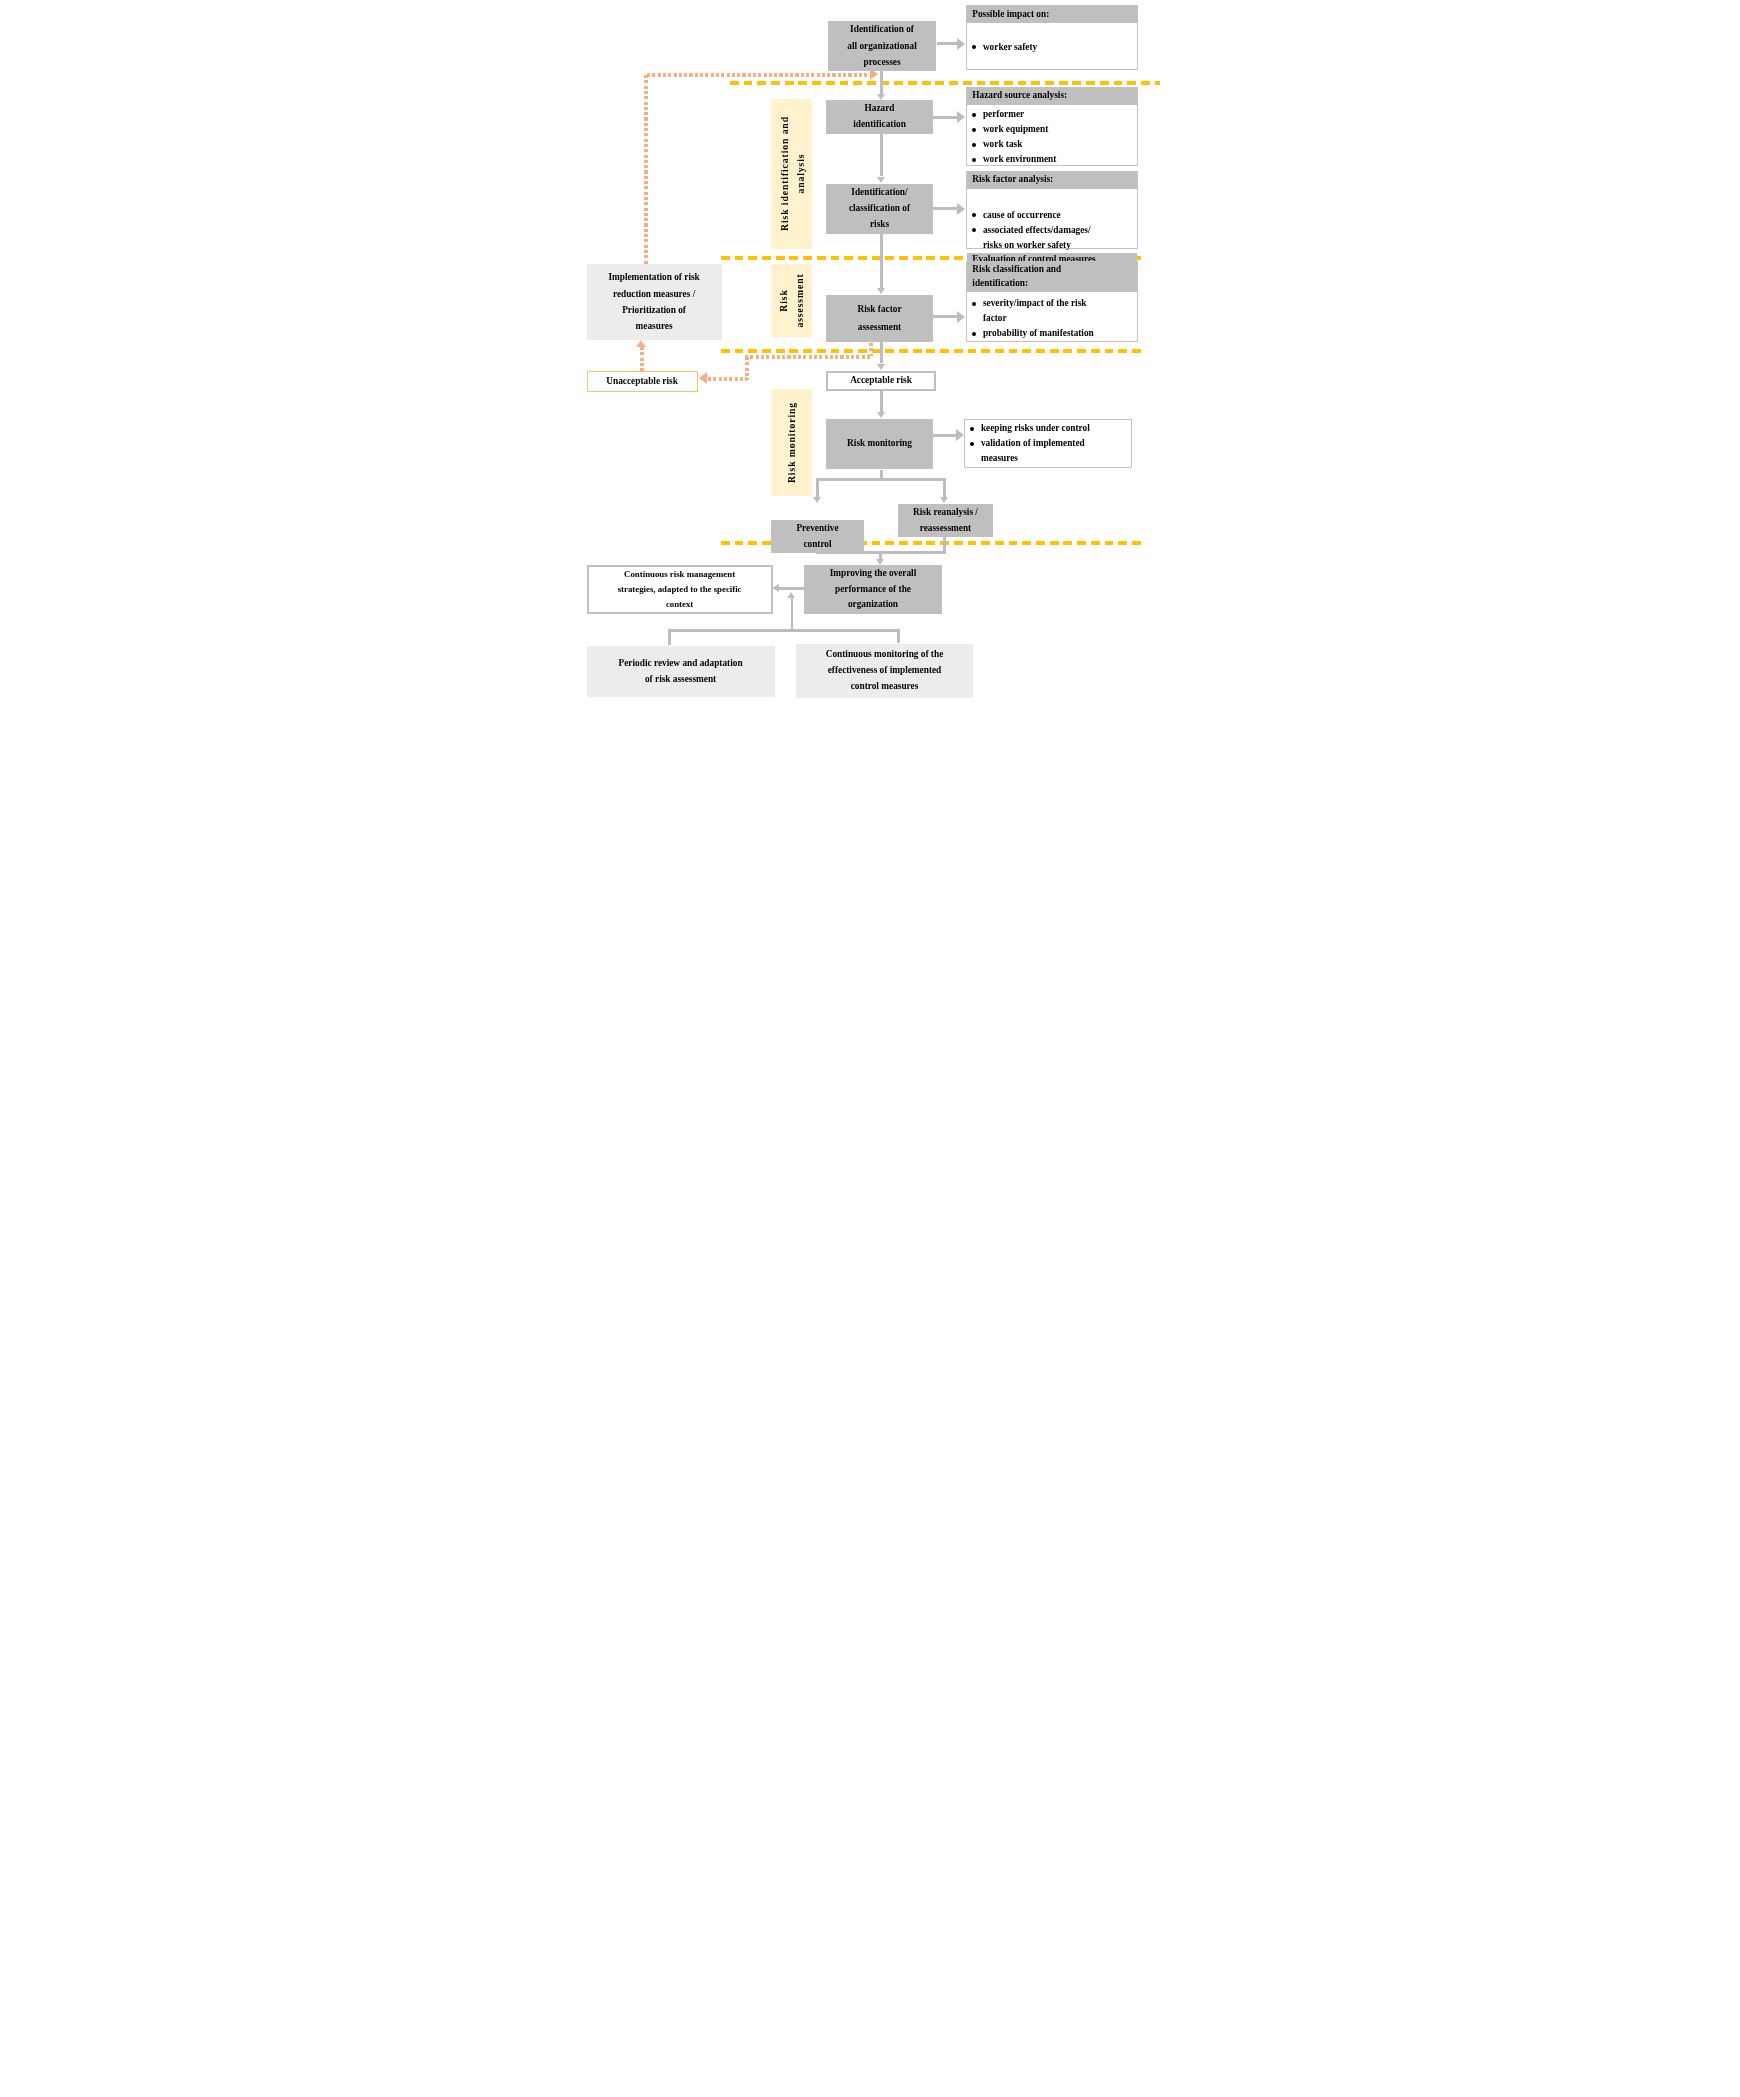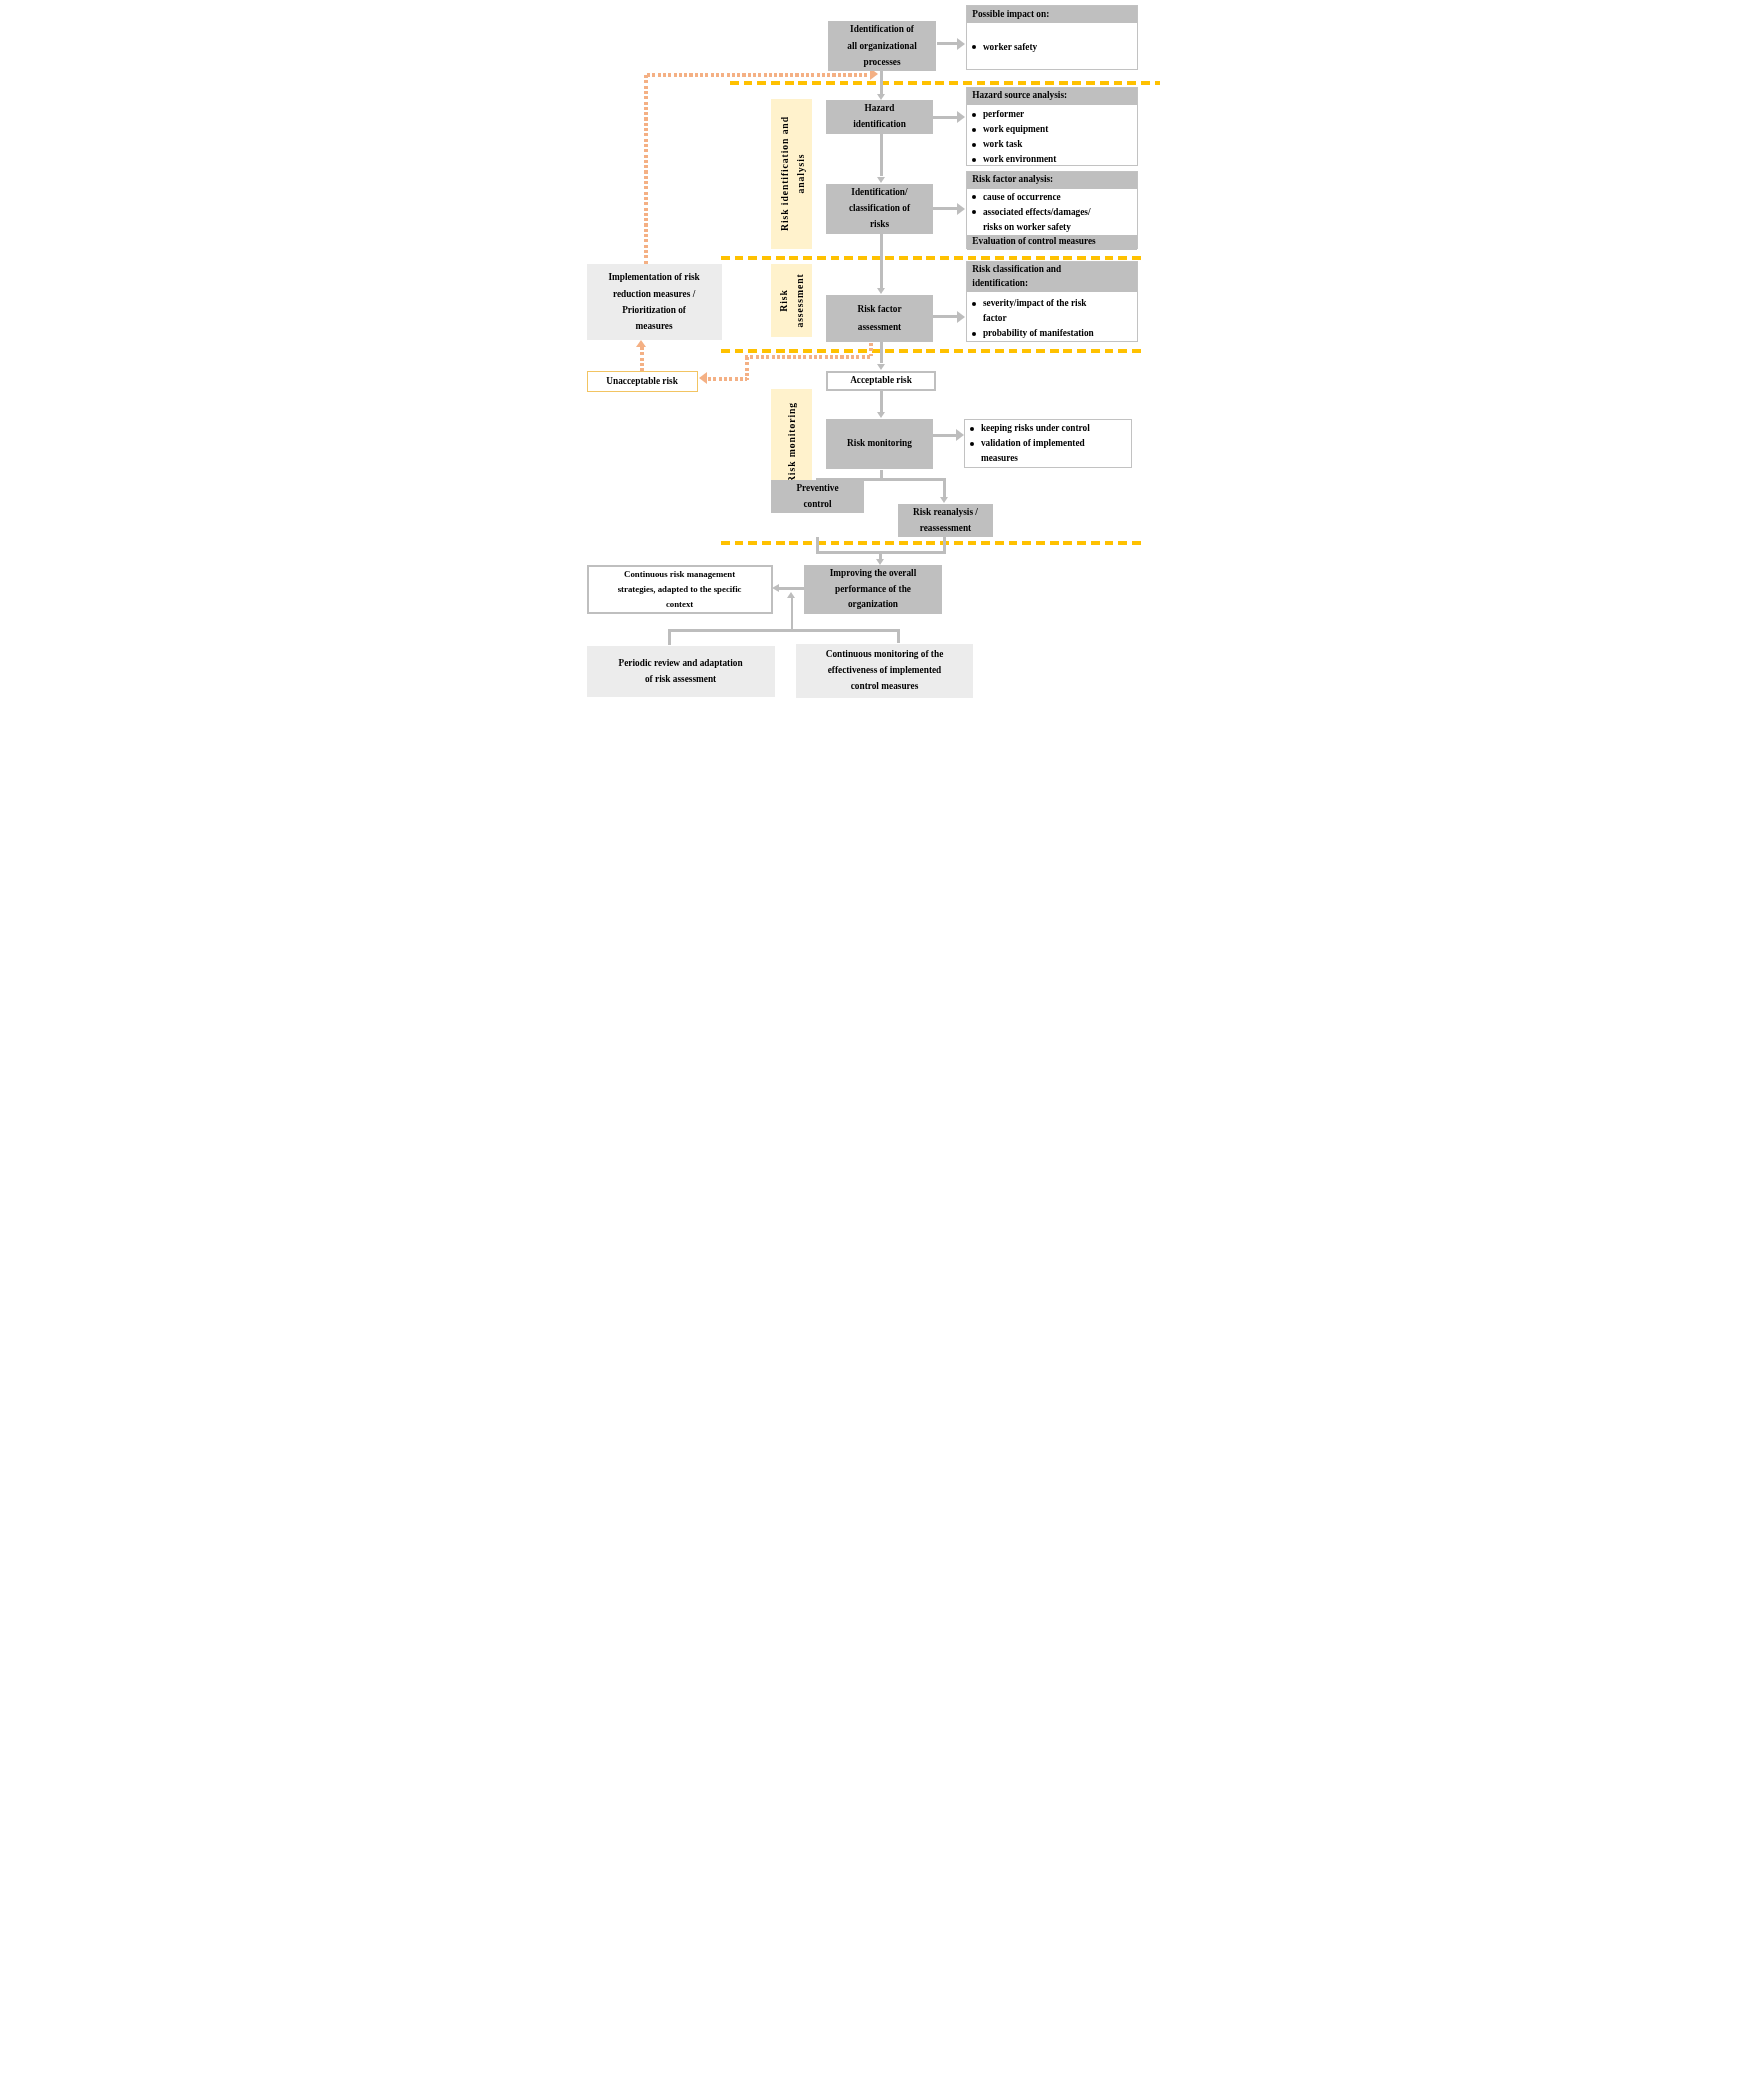--- a/index.html
+++ b/index.html
@@ -163,21 +163,21 @@
 reduction measures /
 Prioritization of
 measures</div>
 
   <div class="node gold-box" style="left:6.6px;top:371px;width:111px;height:21px;">Unacceptable risk</div>
 
   <div class="node white-box" style="left:246px;top:371px;width:110px;height:19.5px;">Acceptable risk</div>
 
   <div class="node gray-box" style="left:246px;top:419px;width:107px;height:50px;">Risk monitoring</div>
 
-  <div class="node gray-box" style="left:191px;top:480px;width:93px;height:33px;line-height:1.65;">Preventive
+  <div class="node gray-box" style="left:191px;top:520px;width:93px;height:33px;line-height:1.65;">Preventive
 control</div>
 
   <div class="node gray-box" style="left:318px;top:504px;width:95px;height:33px;line-height:1.65;">Risk reanalysis /
 reassessment</div>
 
   <div class="node gray-box" style="left:224px;top:565px;width:138px;height:49px;">Improving the overall
 performance of the
 organization</div>
 
   <div class="node white-box" style="left:6.6px;top:565px;width:186px;height:49px;font-size:8.8px;">Continuous risk management
@@ -208,21 +208,21 @@
         <li><span class="bdot"></span><span>work equipment</span></li>
         <li><span class="bdot"></span><span>work task</span></li>
         <li><span class="bdot"></span><span>work environment</span></li>
       </ul>
     </div>
   </div>
 
   <div class="note" style="left:386px;top:171px;width:172px;height:78px;">
     <div class="note-header">Risk factor analysis:</div>
     <div class="note-body">
-      <ul style="margin-top:1px;">
+      <ul style="margin-top:19px;">
         <li><span class="bdot"></span><span>cause of occurrence</span></li>
         <li><span class="bdot"></span><span>associated effects/damages/
 risks on worker safety</span></li>
       </ul>
       <div class="note-footer">Evaluation of control measures</div>
     </div>
   </div>
 
   <div class="note" style="left:386px;top:261px;width:172px;height:81px;">
     <div class="note-header">Risk classification and

